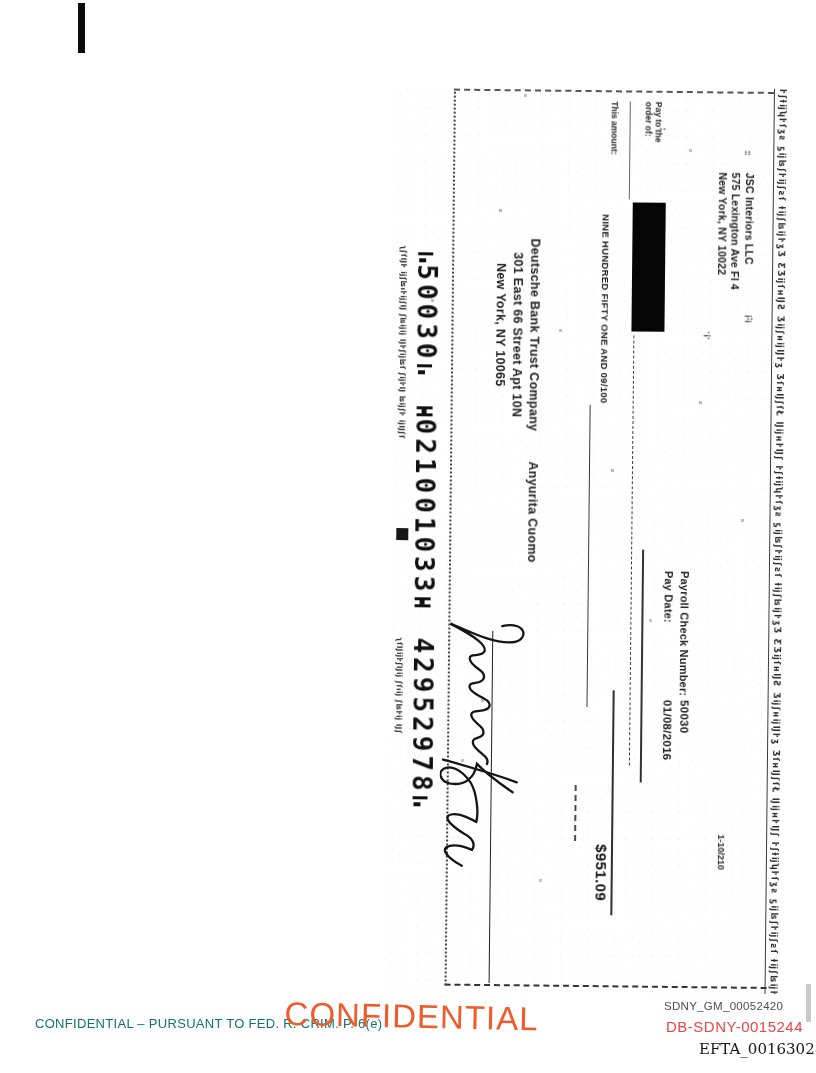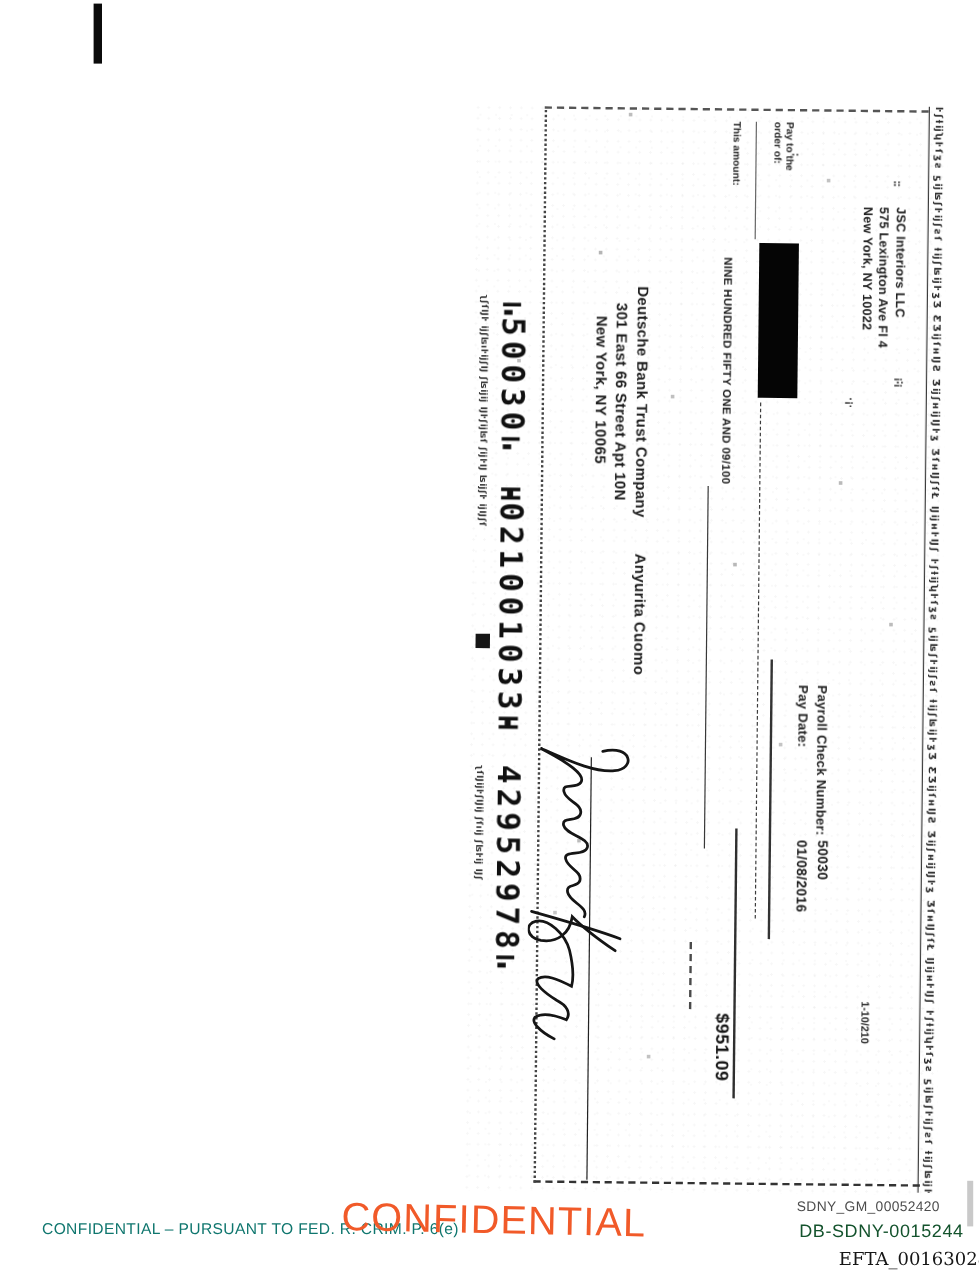--- a/index.html
+++ b/index.html
@@ -85,21 +85,21 @@
               overflow:hidden;font-weight:700;}
   .ghost1{left:160px;top:380px;width:288px;} .ghost2{left:552px;top:380px;width:178px;}
   .ghost-blob{position:absolute;left:443px;top:377px;width:12px;height:12px;background:#161616;}
 
   
   .footer-left{position:absolute;left:35px;top:1016px;font-size:13px;color:#0f766e;
                letter-spacing:.3px;}
   .stamp{position:absolute;left:285px;top:995px;font-size:33px;letter-spacing:1px;
          transform:rotate(1.2deg);transform-origin:0 0;white-space:nowrap;}
   .bates1{position:absolute;left:664px;top:1000px;font-size:11.5px;color:#4d4d4d;letter-spacing:.3px;}
-  .bates2{position:absolute;left:666px;top:1018px;font-size:15px;color:#14532d;letter-spacing:.5px;}
+  .bates2{position:absolute;left:666px;top:1018px;font-size:15px;color:#ef4444;letter-spacing:.5px;}
   .bates3{position:absolute;left:699px;top:1040px;font-size:15px;color:#161616;
           font-family:"DejaVu Serif",serif;}
 </style>
 </head>
 <body>
 
 <div id="page">
 
   <div class="scan-bar-top"></div>
   <div class="speckles"></div>

